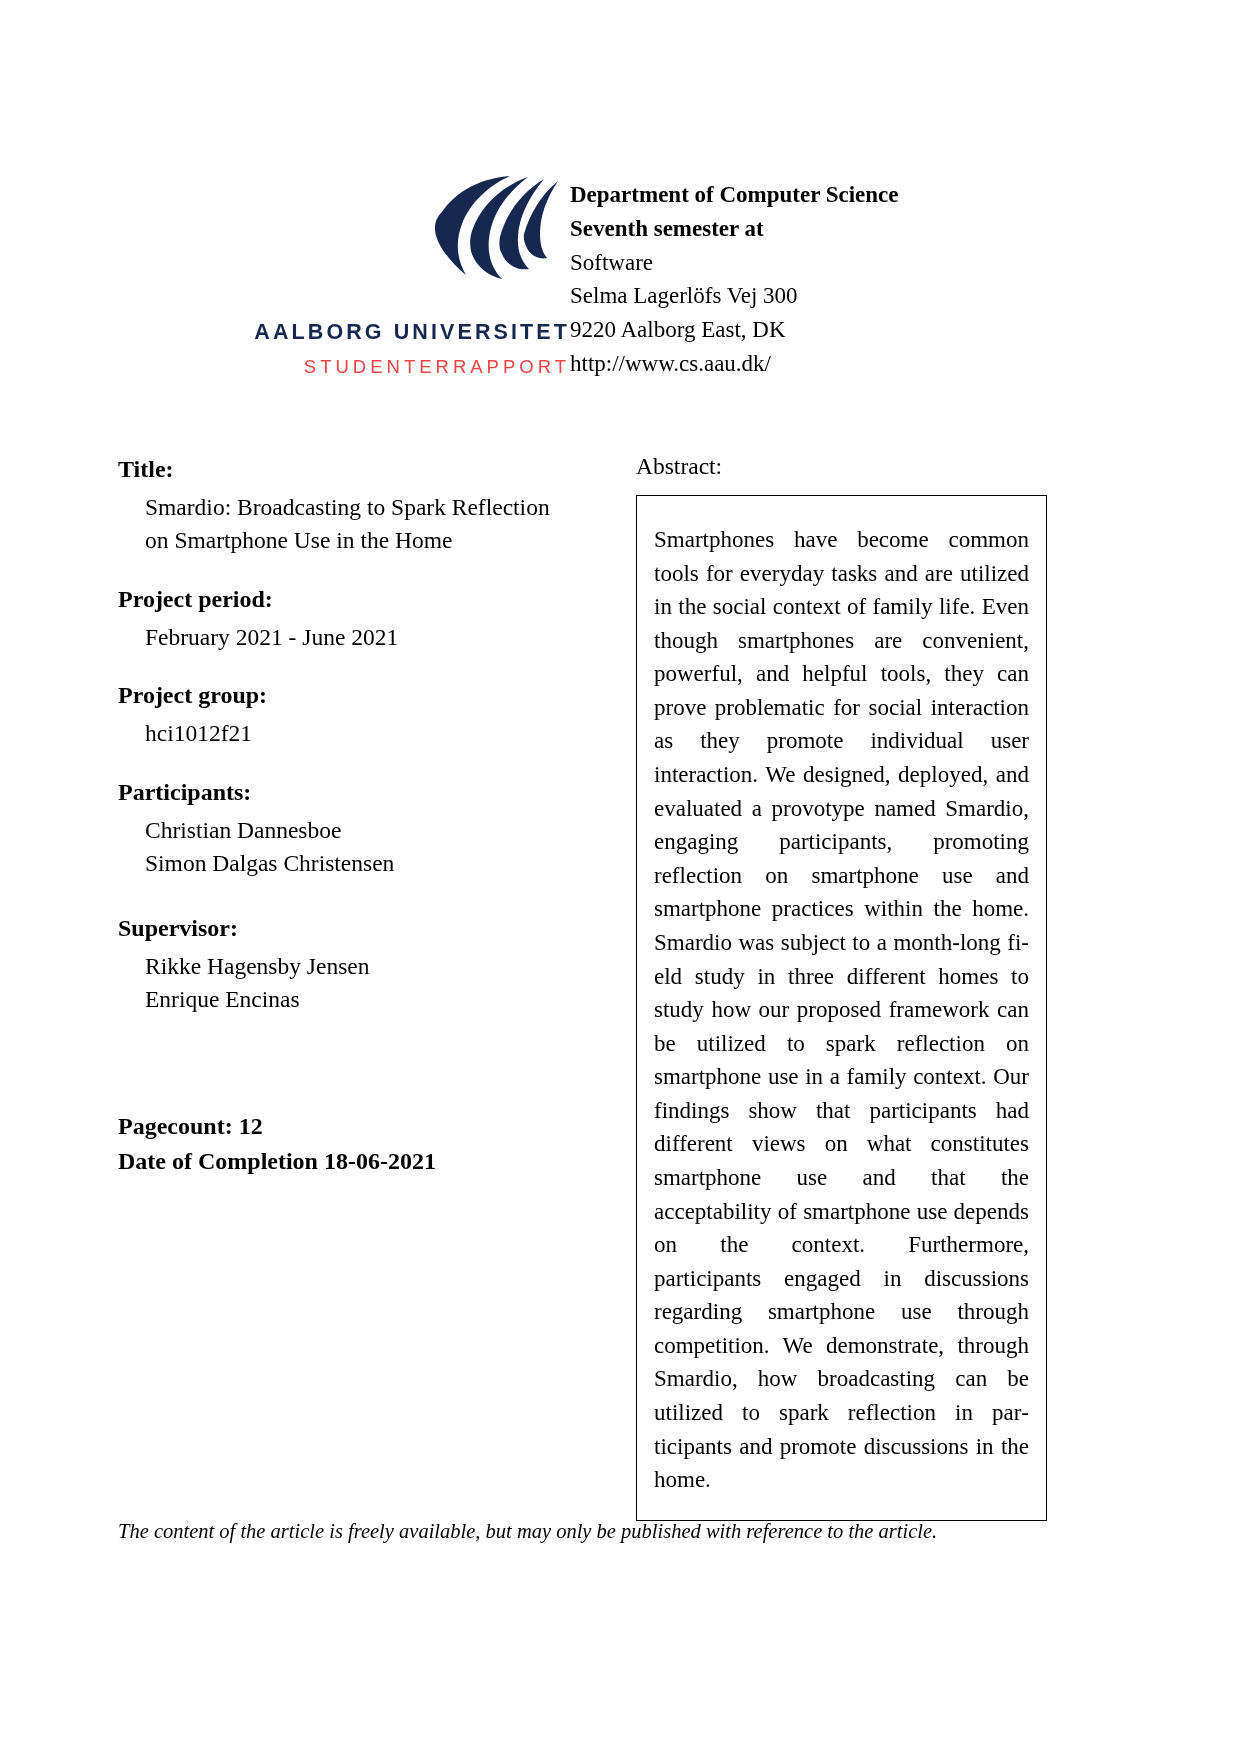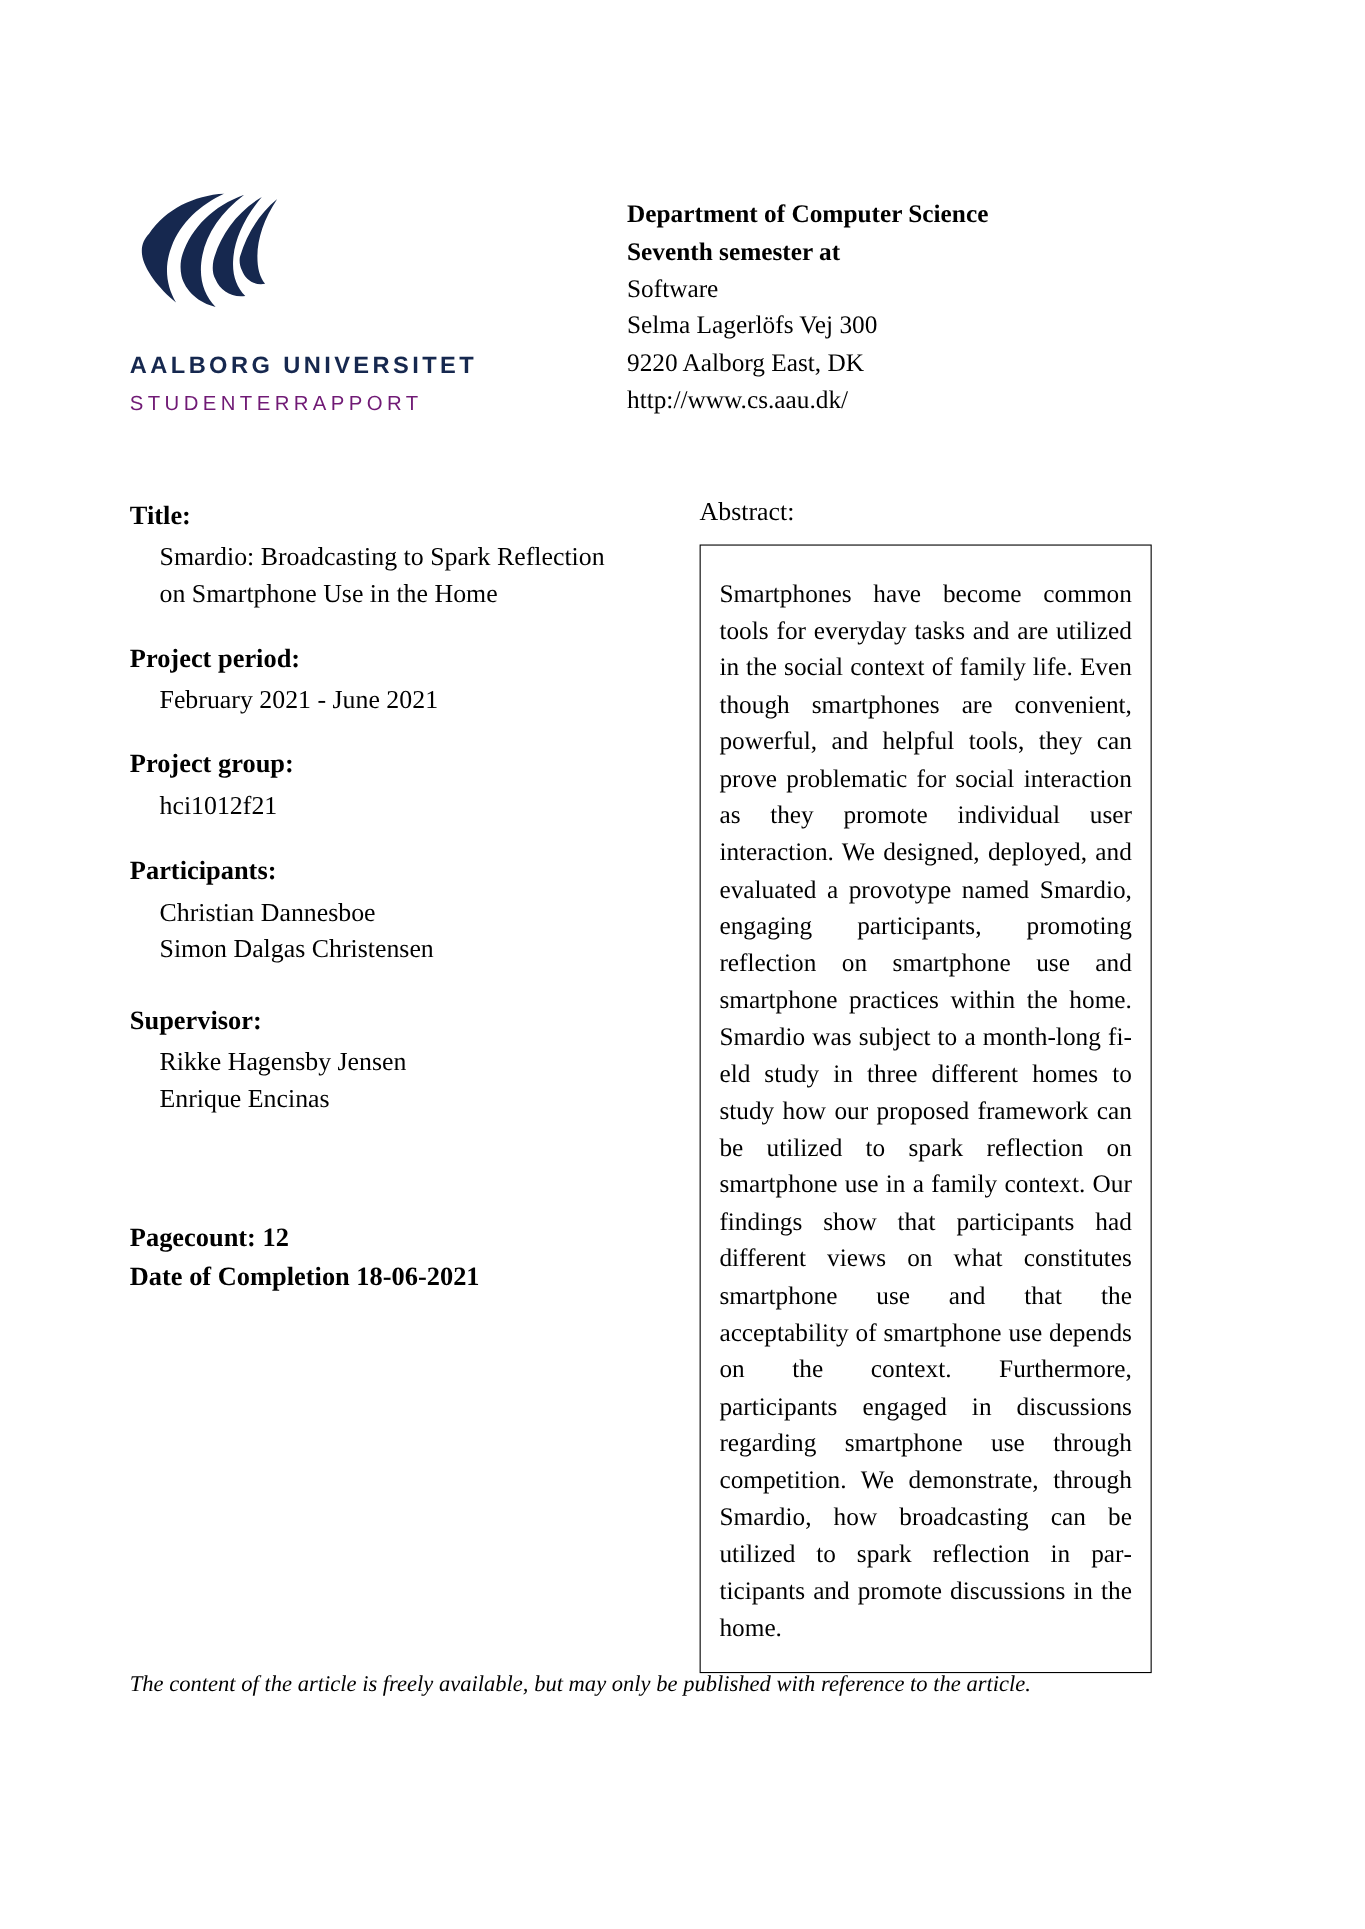--- a/index.html
+++ b/index.html
@@ -30,21 +30,21 @@
     left: 118px;
     top: 168px;
     width: 1005px;
     display: flex;
     align-items: flex-start;
   }
   .logo-block {
     width: 452px;
     display: flex;
     flex-direction: column;
-    align-items: flex-start;
+    align-items: flex-end;
     padding-top: 8px;
   }
   .logo-mark {
     width: 146px;
     height: 112px;
     display: block;
   }
   .logo-name {
     margin-top: 32px;
     font-family: "Liberation Sans", "DejaVu Sans", sans-serif;
@@ -53,21 +53,21 @@
     letter-spacing: 3.1px;
     color: #16284f;
     white-space: nowrap;
   }
   .logo-sub {
     margin-top: 11px;
     font-family: "Liberation Sans", "DejaVu Sans", sans-serif;
     font-weight: normal;
     font-size: 18.5px;
     letter-spacing: 4.0px;
-    color: #701a75;
+    color: #ef4444;
     white-space: nowrap;
   }
 
   .address-block {
     width: 470px;
     padding-top: 10px;
     font-size: 23px;
     line-height: 1.47;
   }
   .address-line.bold {

